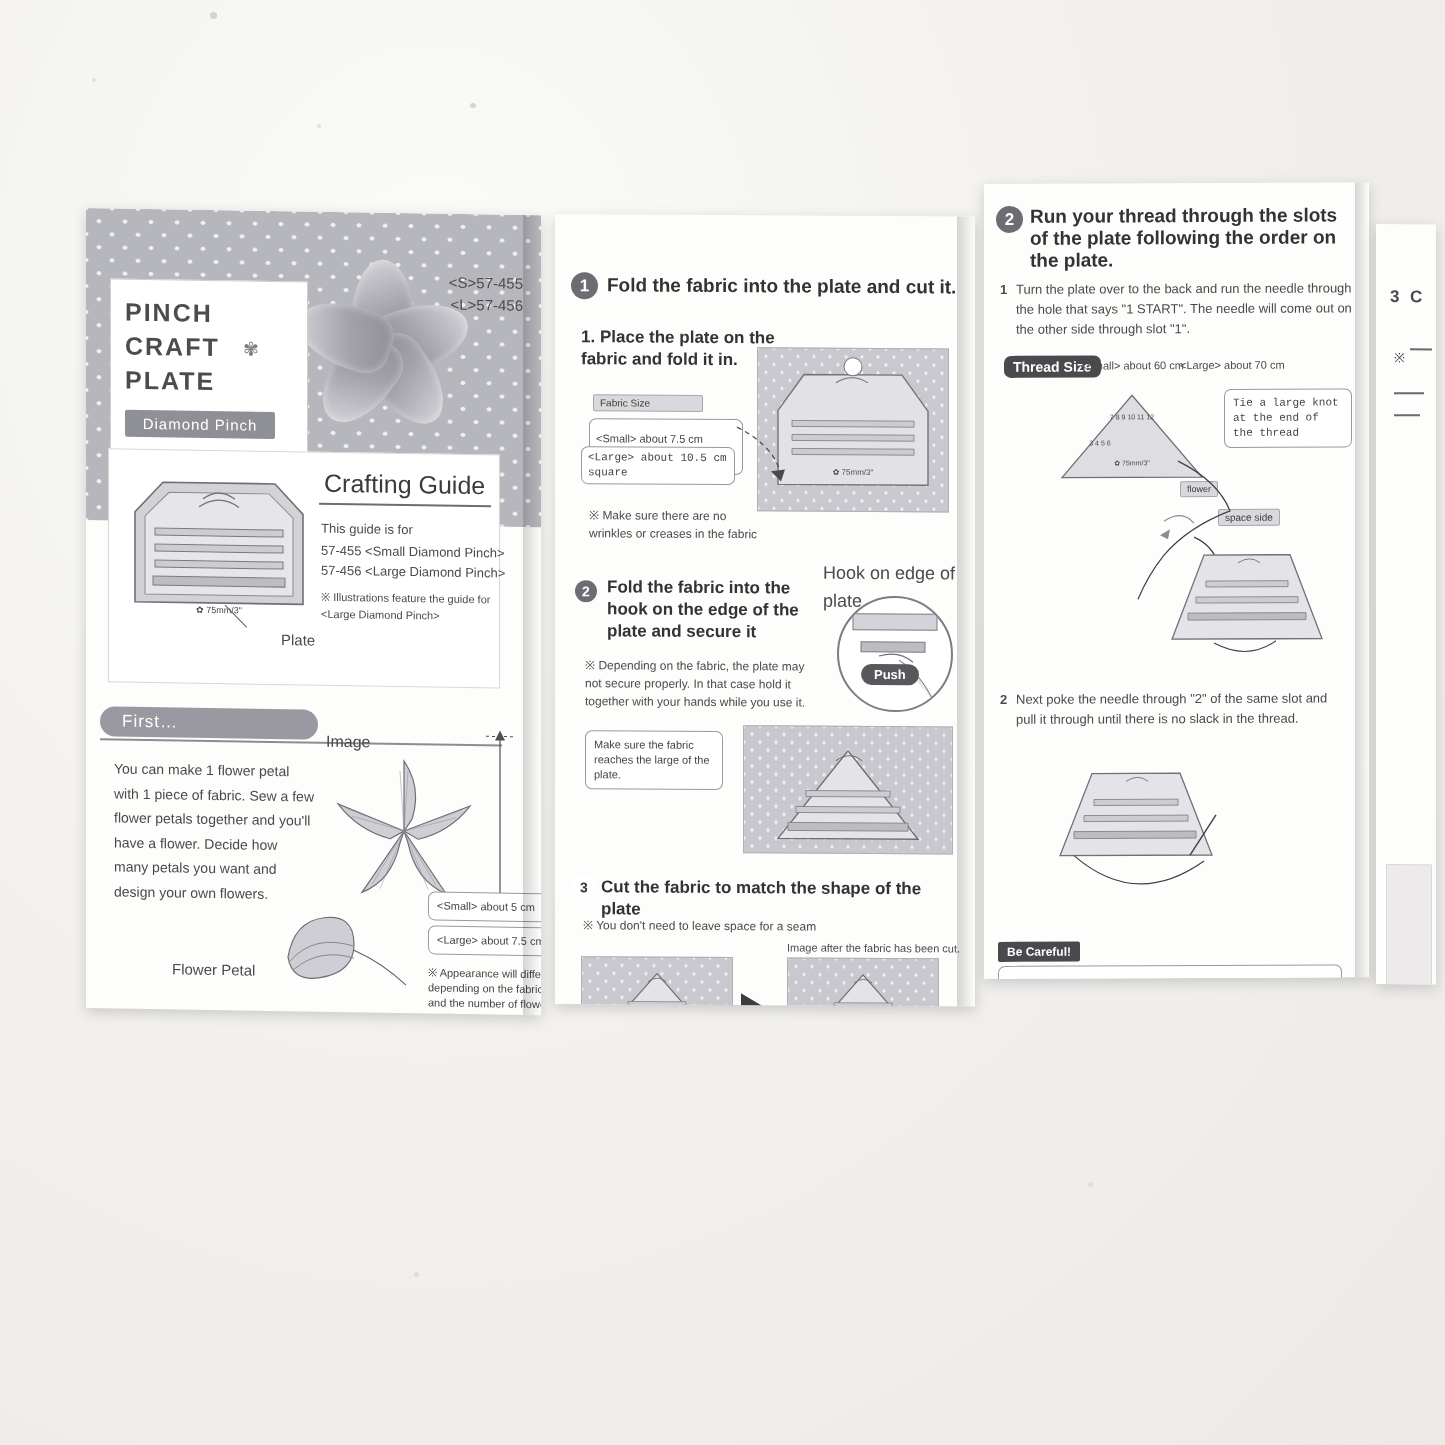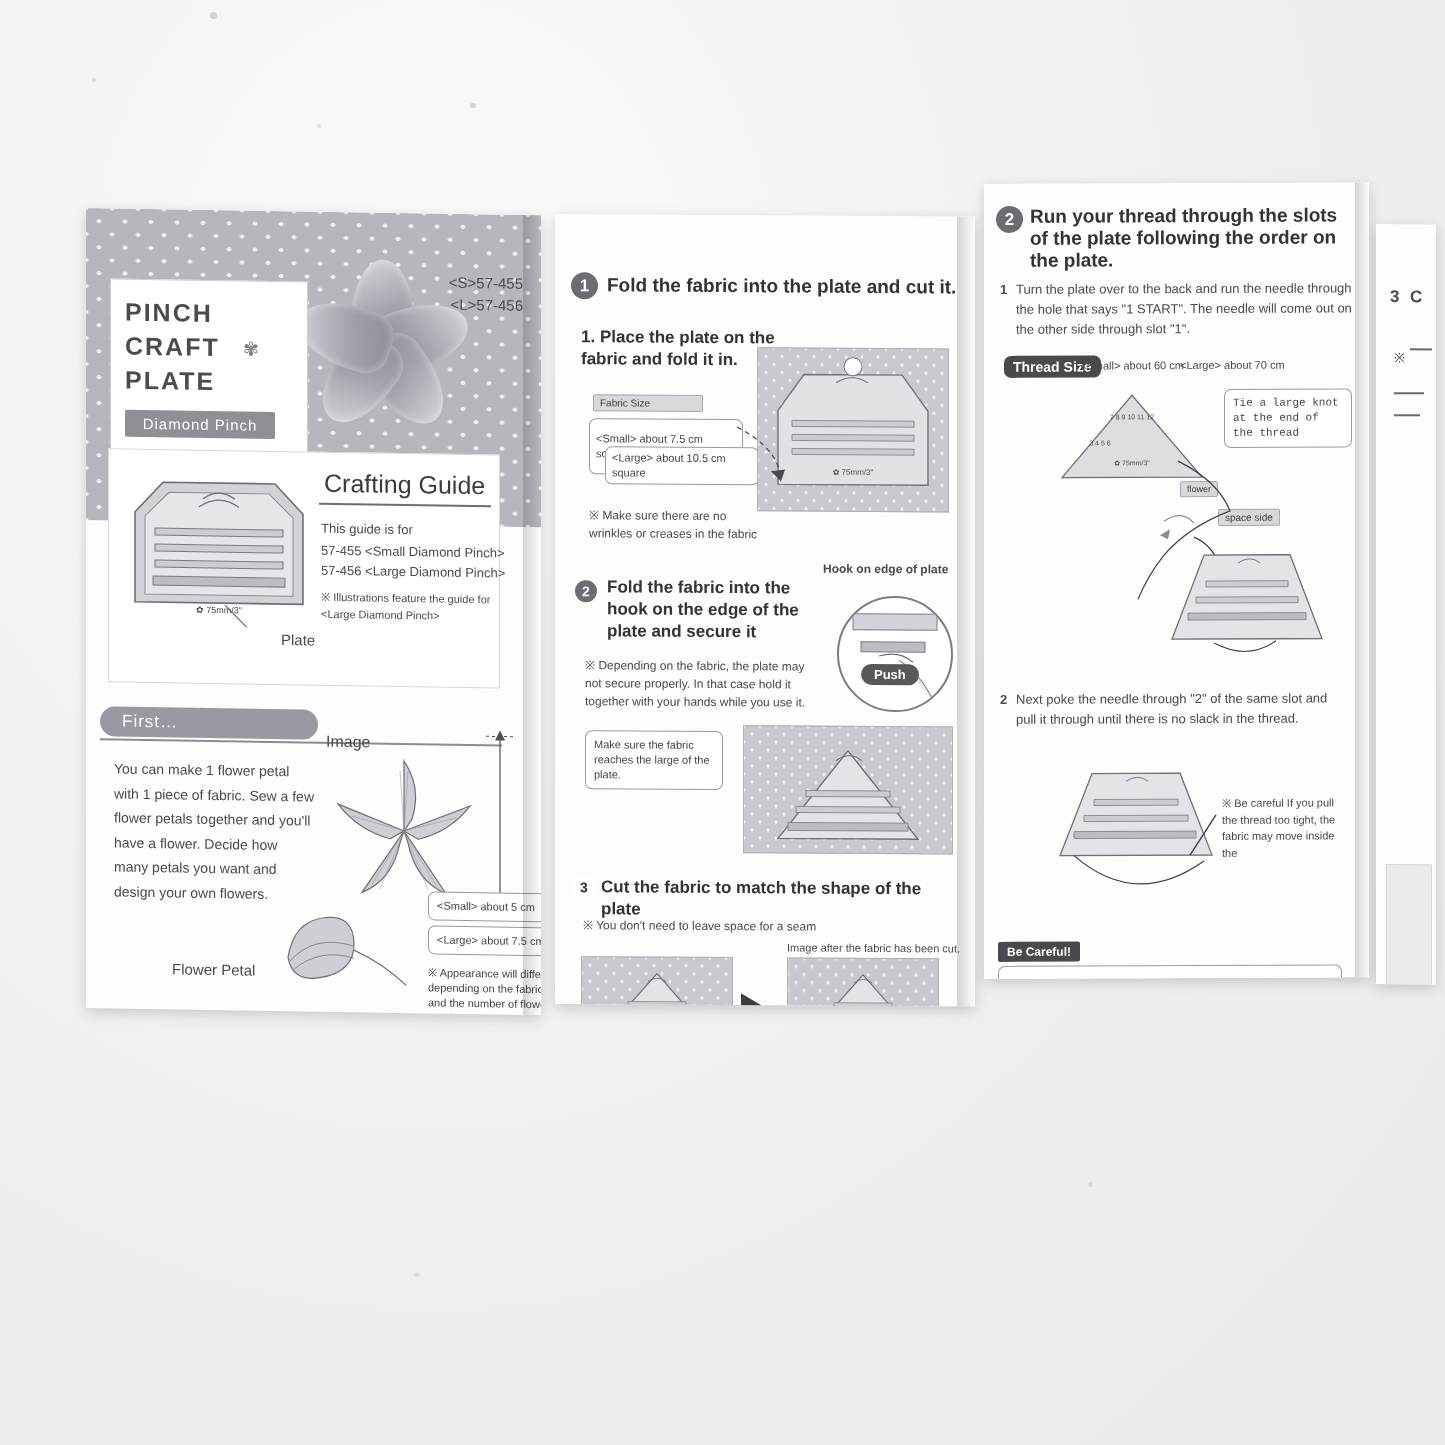--- a/index.html
+++ b/index.html
@@ -294,21 +294,21 @@
   <div class="panel" id="panel-2">
     <div class="panel-inner">
 
       <div class="step-circle" style="left:16px;top:58px;">1</div>
       <div class="step-head" style="left:52px;top:60px;width:360px;">Fold the fabric into the plate and cut it.</div>
 
       <div class="sub-head" style="left:26px;top:112px;width:220px;"><span>1.</span> <span>Place the plate on the fabric and fold it in.</span></div>
 
       <div class="lbl-chip" style="left:38px;top:180px;width:96px;">Fabric Size</div>
       <div class="callout" style="left:34px;top:204px;width:140px;padding:12px 6px;">&lt;Small&gt; about 7.5 cm square</div>
-      <div class="callout" style="left:50px;top:232px;width:140px;padding:3px 6px;">&lt;Large&gt; about 10.5 cm square</div>
+      <div class="callout" style="left:26px;top:232px;width:140px;padding:3px 6px;font-family:Liberation Mono, monospace;">&lt;Large&gt; about 10.5 cm square</div>
 
       <div class="tiny-t" style="left:34px;top:292px;width:180px;font-size:12px;">※ Make sure there are no wrinkles or creases in the fabric</div>
 
       <div class="fig" style="left:202px;top:132px;width:190px;height:162px;">
         <svg width="190" height="162" viewBox="0 0 190 162">
           <polygon points="20,62 46,26 144,26 170,62 170,136 20,136" fill="#e4e3e8" stroke="#6f6f75" stroke-width="1.4" opacity=".95"></polygon>
           <path d="M78 34 q16 -10 32 0" fill="none" stroke="#6f6f75" stroke-width="1"></path>
           <rect x="34" y="72" width="122" height="6" fill="#cdccd2" stroke="#7a7a80" stroke-width=".8"></rect>
           <rect x="34" y="86" width="122" height="6" fill="#cdccd2" stroke="#7a7a80" stroke-width=".8"></rect>
           <rect x="34" y="100" width="122" height="6" fill="#cdccd2" stroke="#7a7a80" stroke-width=".8"></rect>
@@ -319,21 +319,21 @@
       <svg style="position:absolute;left:176px;top:206px;" width="60" height="66">
         <path d="M6 6 q40 20 44 50" fill="none" stroke="#4a4a4e" stroke-width="1.2" stroke-dasharray="5 4"></path>
         <polygon points="50,60 40,50 54,48" fill="#4a4a4e"></polygon>
       </svg>
 
       <div class="step-circle" style="left:20px;top:366px;width:22px;height:22px;font-size:14px;">2</div>
       <div class="sub-head" style="left:52px;top:362px;width:200px;">Fold the fabric into the hook on the edge of the plate and secure it</div>
 
       <div class="tiny-t" style="left:30px;top:442px;width:230px;font-size:12px;">※ Depending on the fabric, the plate may not secure properly. In that case hold it together with your hands while you use it.</div>
 
-      <div class="body-t" style="left:268px;top:344px;width:150px;font-size:12px;font-weight:bold;">Hook on edge of plate</div>
+      <div class="body-t" style="left:268px;top:344px;width:150px;font-size:18px;">Hook on edge of plate</div>
 
       <div class="circle-zoom" style="left:282px;top:380px;width:112px;height:112px;">
         <svg width="112" height="112" viewBox="0 0 112 112">
           <rect x="14" y="16" width="84" height="16" fill="#d4d3d9" stroke="#7a7a80" stroke-width="1"></rect>
           <rect x="22" y="44" width="64" height="10" fill="#bdbcc3" stroke="#7a7a80" stroke-width="1"></rect>
           <path d="M40 58 q20 -6 34 6" fill="none" stroke="#6f6f75" stroke-width="1.2"></path>
           <path d="M60 62 q22 14 34 40" fill="#e8e8ea" stroke="#7a7a80" stroke-width="1"></path>
         </svg>
       </div>
       <div class="push-btn" style="left:306px;top:448px;">Push</div>
@@ -429,21 +429,20 @@
       <svg class="plain-fig" style="left:56px;top:576px;" width="200" height="150" viewBox="0 0 200 150">
         <polygon points="20,96 52,14 140,14 172,96" fill="#e4e3e8" stroke="#6f6f75" stroke-width="1.3"></polygon>
         <path d="M86 22 q12 -8 22 0" fill="none" stroke="#6f6f75" stroke-width=".9"></path>
         <rect x="54" y="40" width="84" height="6" fill="#cdccd2" stroke="#7a7a80" stroke-width=".8"></rect>
         <rect x="44" y="56" width="104" height="6" fill="#cdccd2" stroke="#7a7a80" stroke-width=".8"></rect>
         <rect x="34" y="72" width="122" height="7" fill="#bdbcc3" stroke="#7a7a80" stroke-width=".8"></rect>
         <path d="M34 96 q62 54 130 6" fill="none" stroke="#3f3f43" stroke-width="1.2"></path>
         <path d="M150 96 l26 -40" stroke="#3f3f43" stroke-width="1.4"></path>
       </svg>
 
-      <div class="tiny-t" style="left:238px;top:612px;width:126px;font-size:11px;">※ Be careful  If you pull the thread too tight, the fabric may move inside the</div>
 
       <div class="dark-chip" style="left:14px;top:758px;text-align:right;">Be Careful!</div>
       <div class="callout" style="left:14px;top:782px;width:318px;height:72px;padding:10px 12px;font-size:14px;">
         <span>If the thread is too lose it may get tangled.</span>
       </div>
       <svg style="position:absolute;left:188px;top:778px;" width="148" height="80">
         <rect x="0" y="40" width="148" height="36" fill="#c5c4ca" opacity=".85"></rect>
         <path d="M10 36 q28 -28 58 -4 q24 20 48 -4" fill="none" stroke="#3f3f43" stroke-width="1.4"></path>
         <path d="M96 54 q22 -16 38 2" fill="none" stroke="#3f3f43" stroke-width="1.4"></path>
         <path d="M36 24 l24 26 M60 24 l-24 26" stroke="#3f3f43" stroke-width="1.2"></path>

